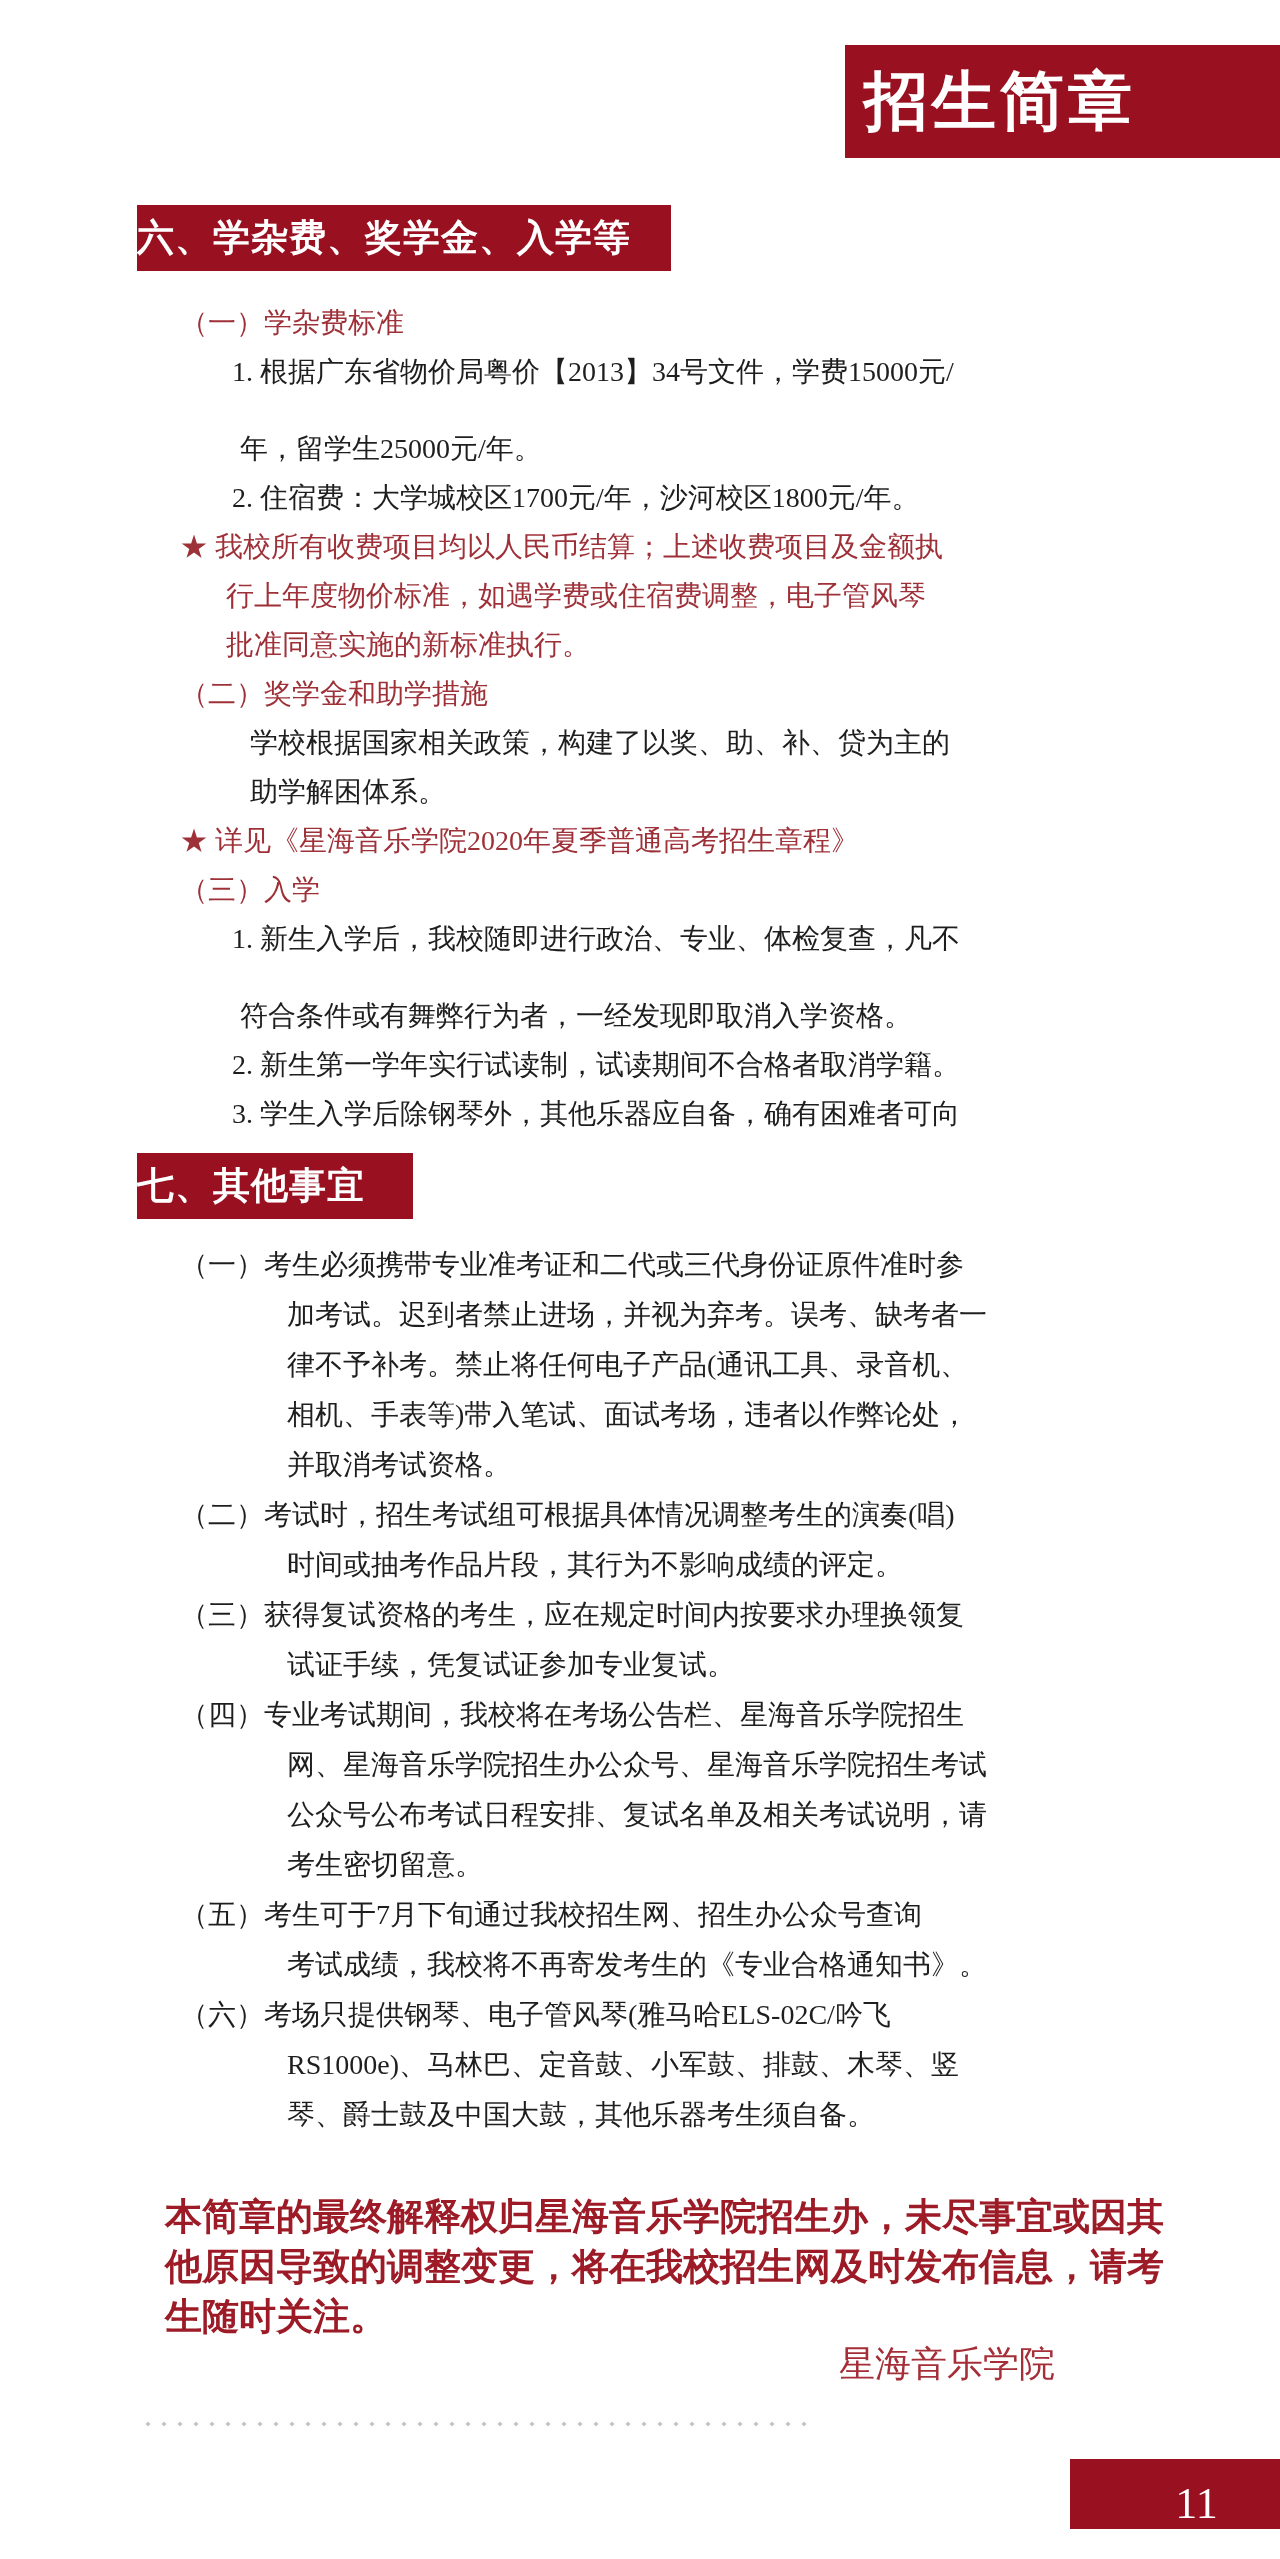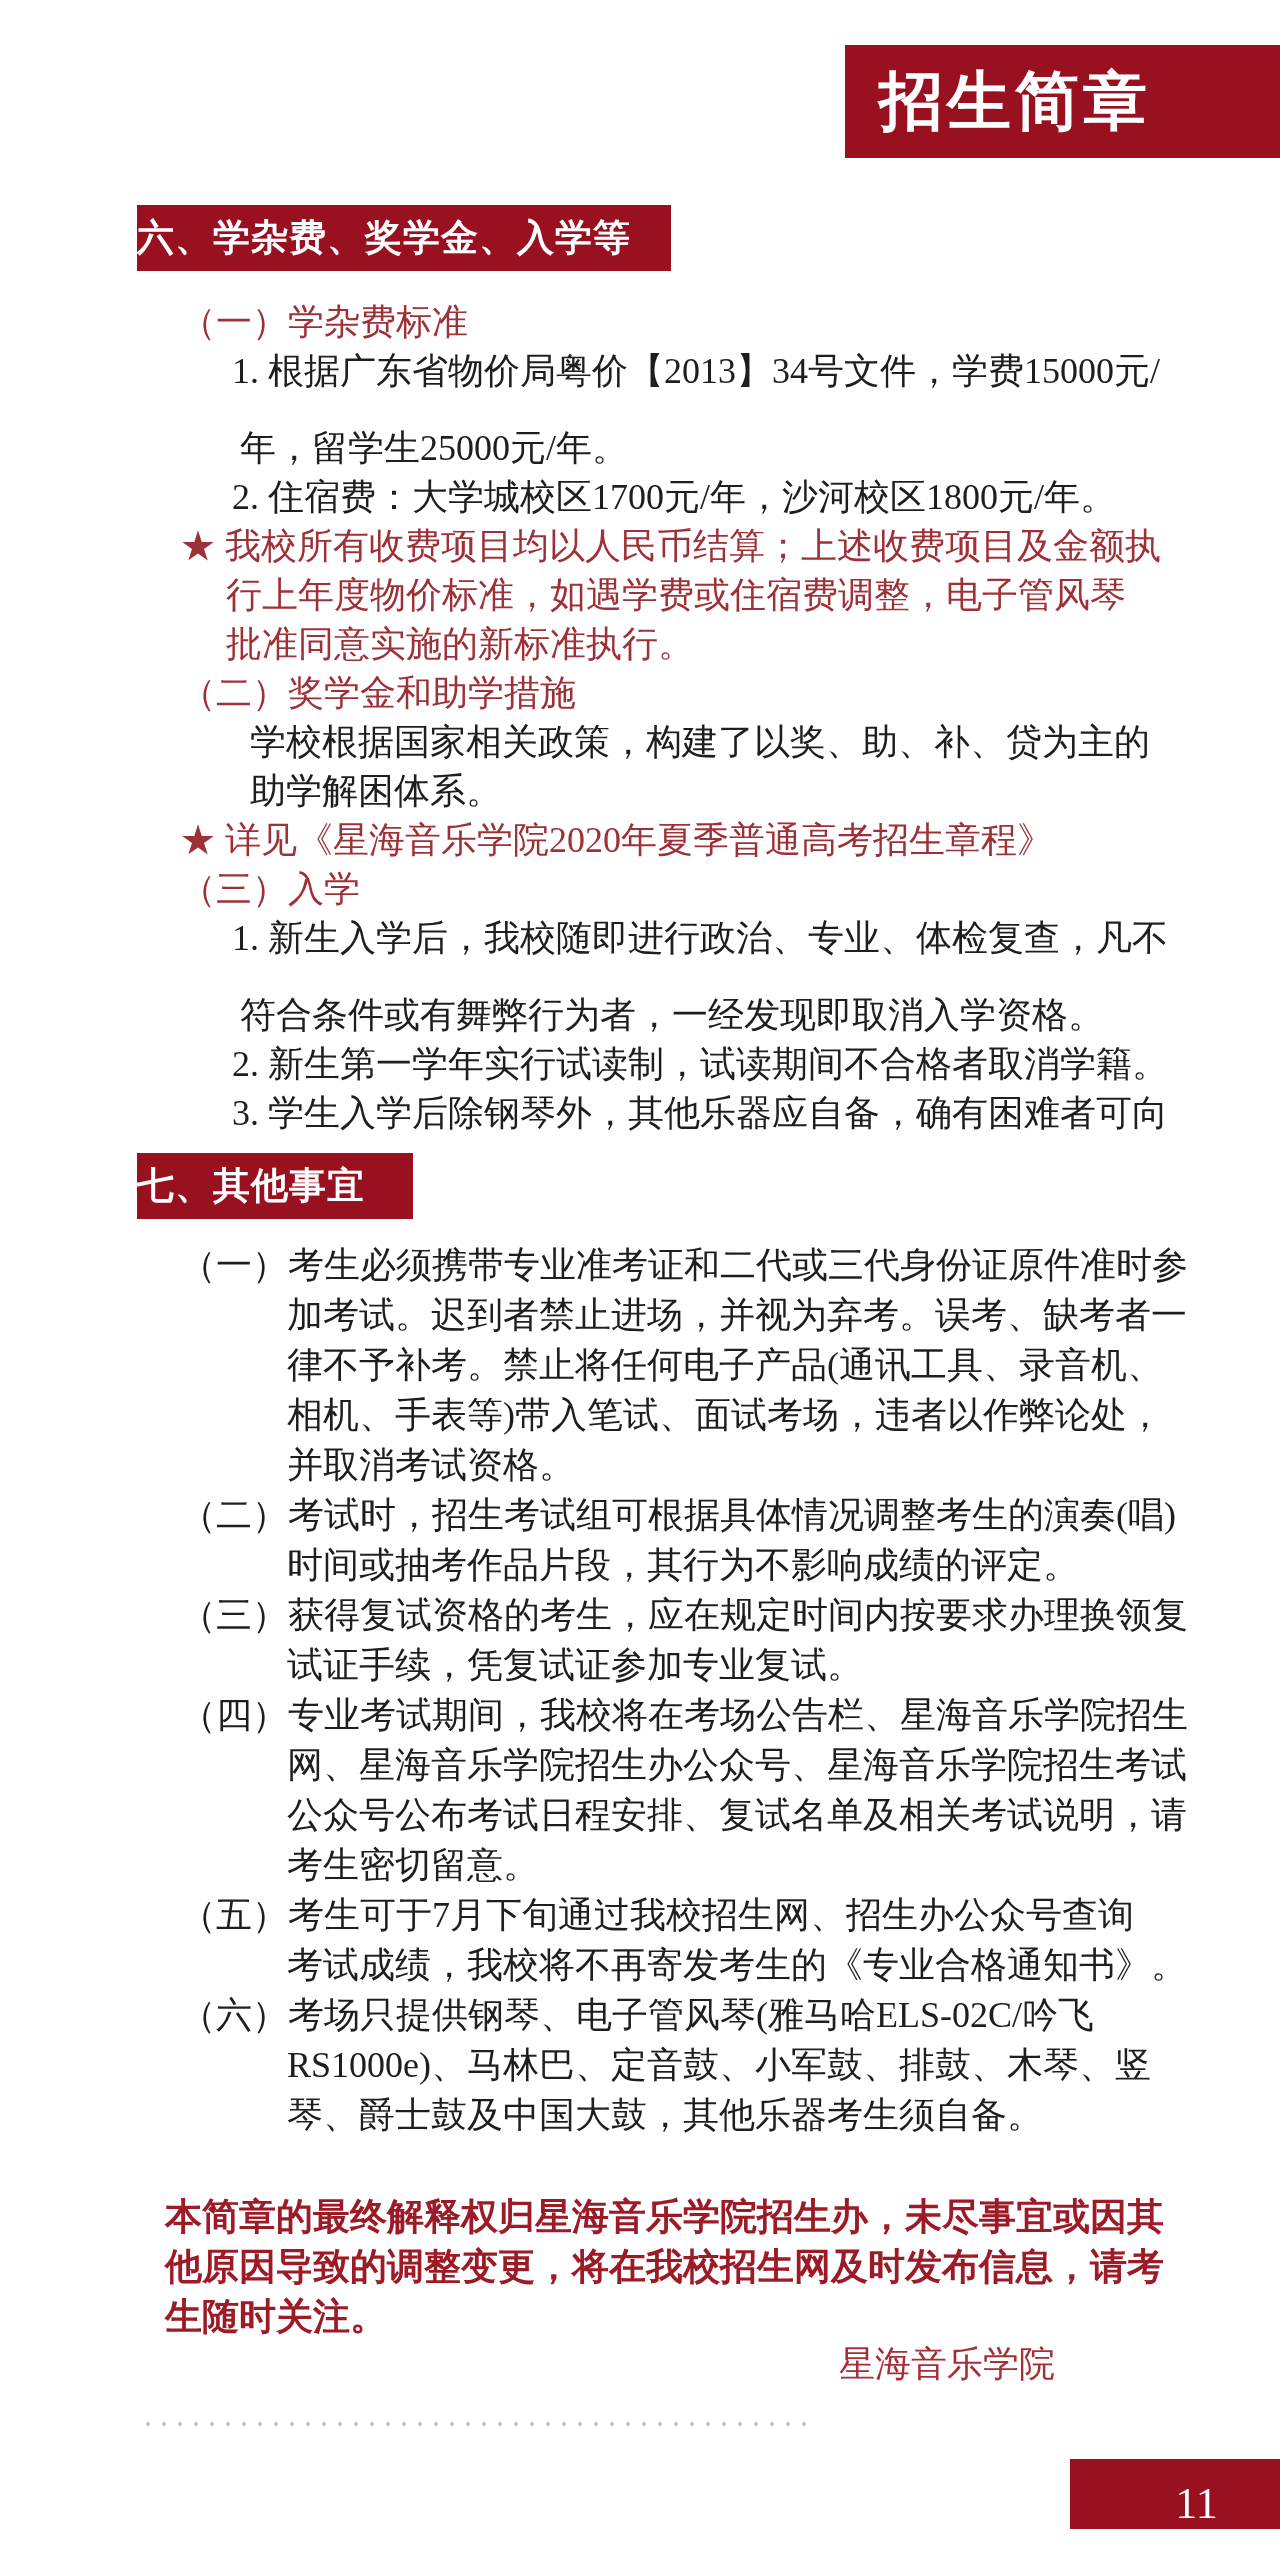--- a/index.html
+++ b/index.html
@@ -15,35 +15,35 @@
     position:relative;
     background:#ffffff;
     font-family:"Liberation Serif","DejaVu Serif",serif;
     color:var(--body-black);
   }
   
   .banner{
     position:absolute;left:845px;top:45px;width:435px;height:113px;
     background:var(--box-red);
     display:flex;align-items:center;
-    padding-left:34px;
+    padding-left:19px;
   }
   .banner .t{
     color:#ffffff;font-size:64px;font-weight:bold;letter-spacing:4px;
   }
   
   .secbox{
     position:absolute;background:var(--box-red);
     display:flex;align-items:center;justify-content:flex-start;
   }
   .secbox .t{color:#ffffff;font-size:37px;font-weight:bold;letter-spacing:1px;}
   .secbox.six{left:137px;top:205px;width:534px;height:66px;}
   .secbox.seven{left:137px;top:1153px;width:276px;height:66px;}
   
-  .lines{position:absolute;left:0;width:1280px;font-size:36px;}
+  .lines{position:absolute;left:0;width:1280px;font-size:28px;}
   .lines .ln{white-space:nowrap;}
   #sec6{top:298px;}
   #sec6 .ln{line-height:49px;height:49px;}
   #sec7{top:1240px;}
   #sec7 .ln{line-height:50px;height:50px;}
   .k-sub{margin-left:180px;color:var(--text-red);}
   .k-num{margin-left:232px;}
   .k-numcont{margin-left:240px;margin-top:28px;}
   .k-star{margin-left:180px;color:var(--text-red);}
   .k-starcont{margin-left:226px;color:var(--text-red);}

